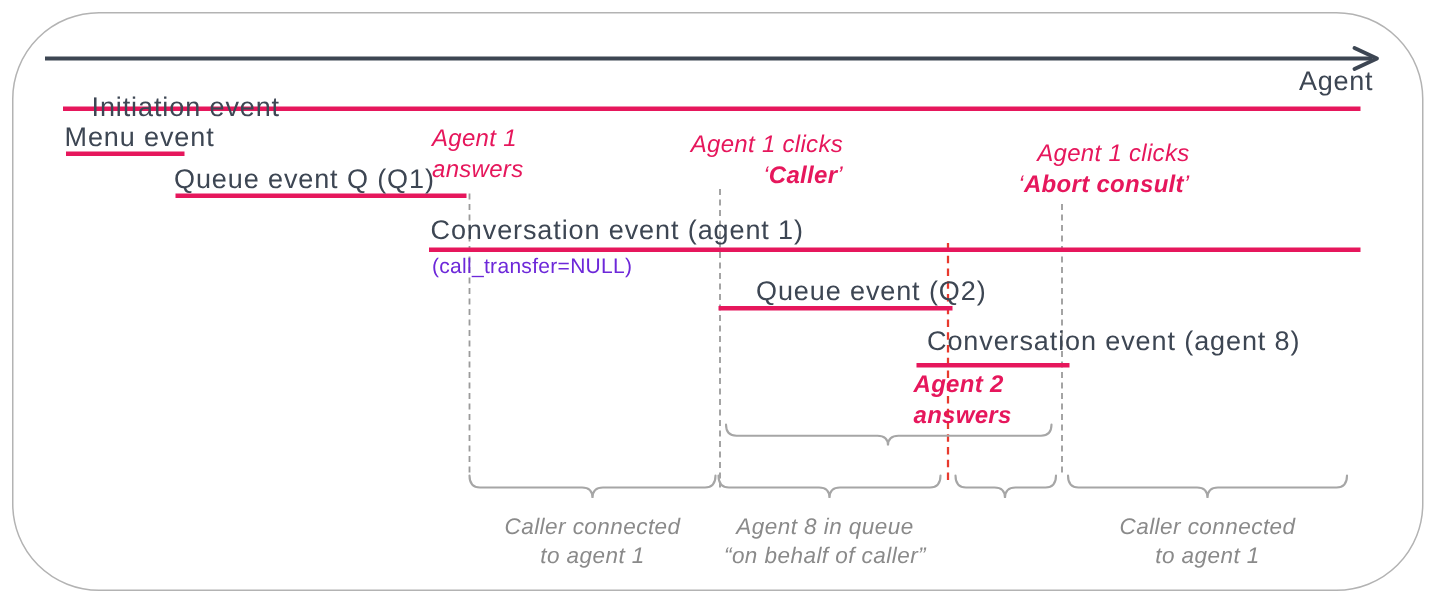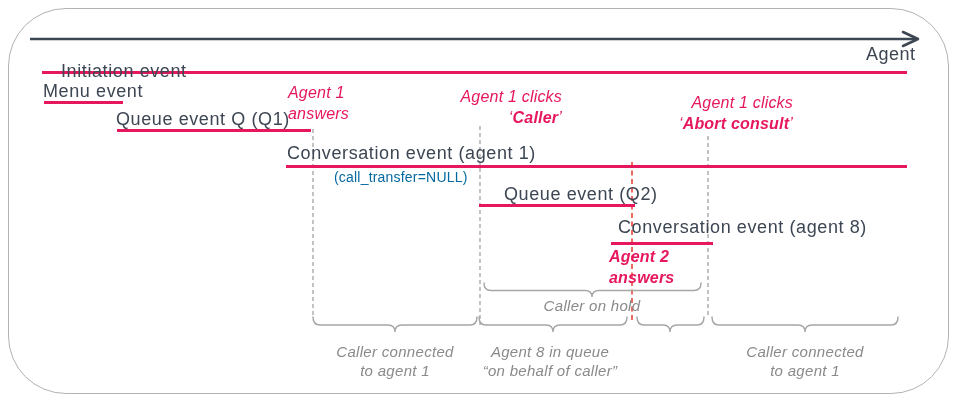--- a/index.html
+++ b/index.html
@@ -8,21 +8,21 @@
     font-family:"Liberation Sans", sans-serif;background:#ffffff;
   }
   .frame{
     position:absolute;left:8px;top:8px;width:941px;height:386px;
     border:1.5px solid #b3b3b3;border-radius:58px;box-sizing:border-box;
   }
   .layer-svg{position:absolute;left:0;top:0;z-index:1;}
   .bar{position:absolute;height:3.5px;z-index:2;}
   .txt{position:absolute;z-index:3;white-space:nowrap;}
   .event-label{font-size:18px;color:#3d4653;letter-spacing:0.6px;line-height:1.1;}
-  .sub-label{font-size:14px;color:#0369a1;letter-spacing:0.2px;line-height:1.1;margin-left:46px;}
+  .sub-label{font-size:14px;color:#6d28d9;letter-spacing:0.2px;line-height:1.1;}
   .time-label{font-size:18px;color:#3d4653;letter-spacing:0.5px;}
   .pink-note{font-size:16px;font-style:italic;color:#e6175c;letter-spacing:0.2px;line-height:1.3;}
   .pink-note .bold{font-weight:bold;}
   .center{text-align:right;font-style:italic;}
   .gray-note{font-size:15px;font-style:italic;color:#8a8a8a;letter-spacing:0.3px;line-height:1.25;text-align:center;}
 </style>
 </head>
 <body>
 
 <div class="stage">
@@ -79,21 +79,20 @@
   <div class="txt pink-note center" style="left:623px;top:93px;width:170px;">
     <div>Agent 1 clicks</div>
     <div><span>‘</span><span class="bold">Abort consult</span><span>’</span></div>
   </div>
 
   <div class="txt pink-note" style="left:609px;top:247px;font-weight:bold;">
     <div>Agent 2</div>
     <div>answers</div>
   </div>
 
-  <div class="txt gray-note" style="left:512px;top:297px;width:160px;">Caller on hold</div>
 
   <div class="txt gray-note" style="left:305px;top:343px;width:180px;">
     <div>Caller connected</div>
     <div>to agent 1</div>
   </div>
   <div class="txt gray-note" style="left:460px;top:343px;width:180px;">
     <div>Agent 8 in queue</div>
     <div>“on behalf of caller”</div>
   </div>
   <div class="txt gray-note" style="left:715px;top:343px;width:180px;">

